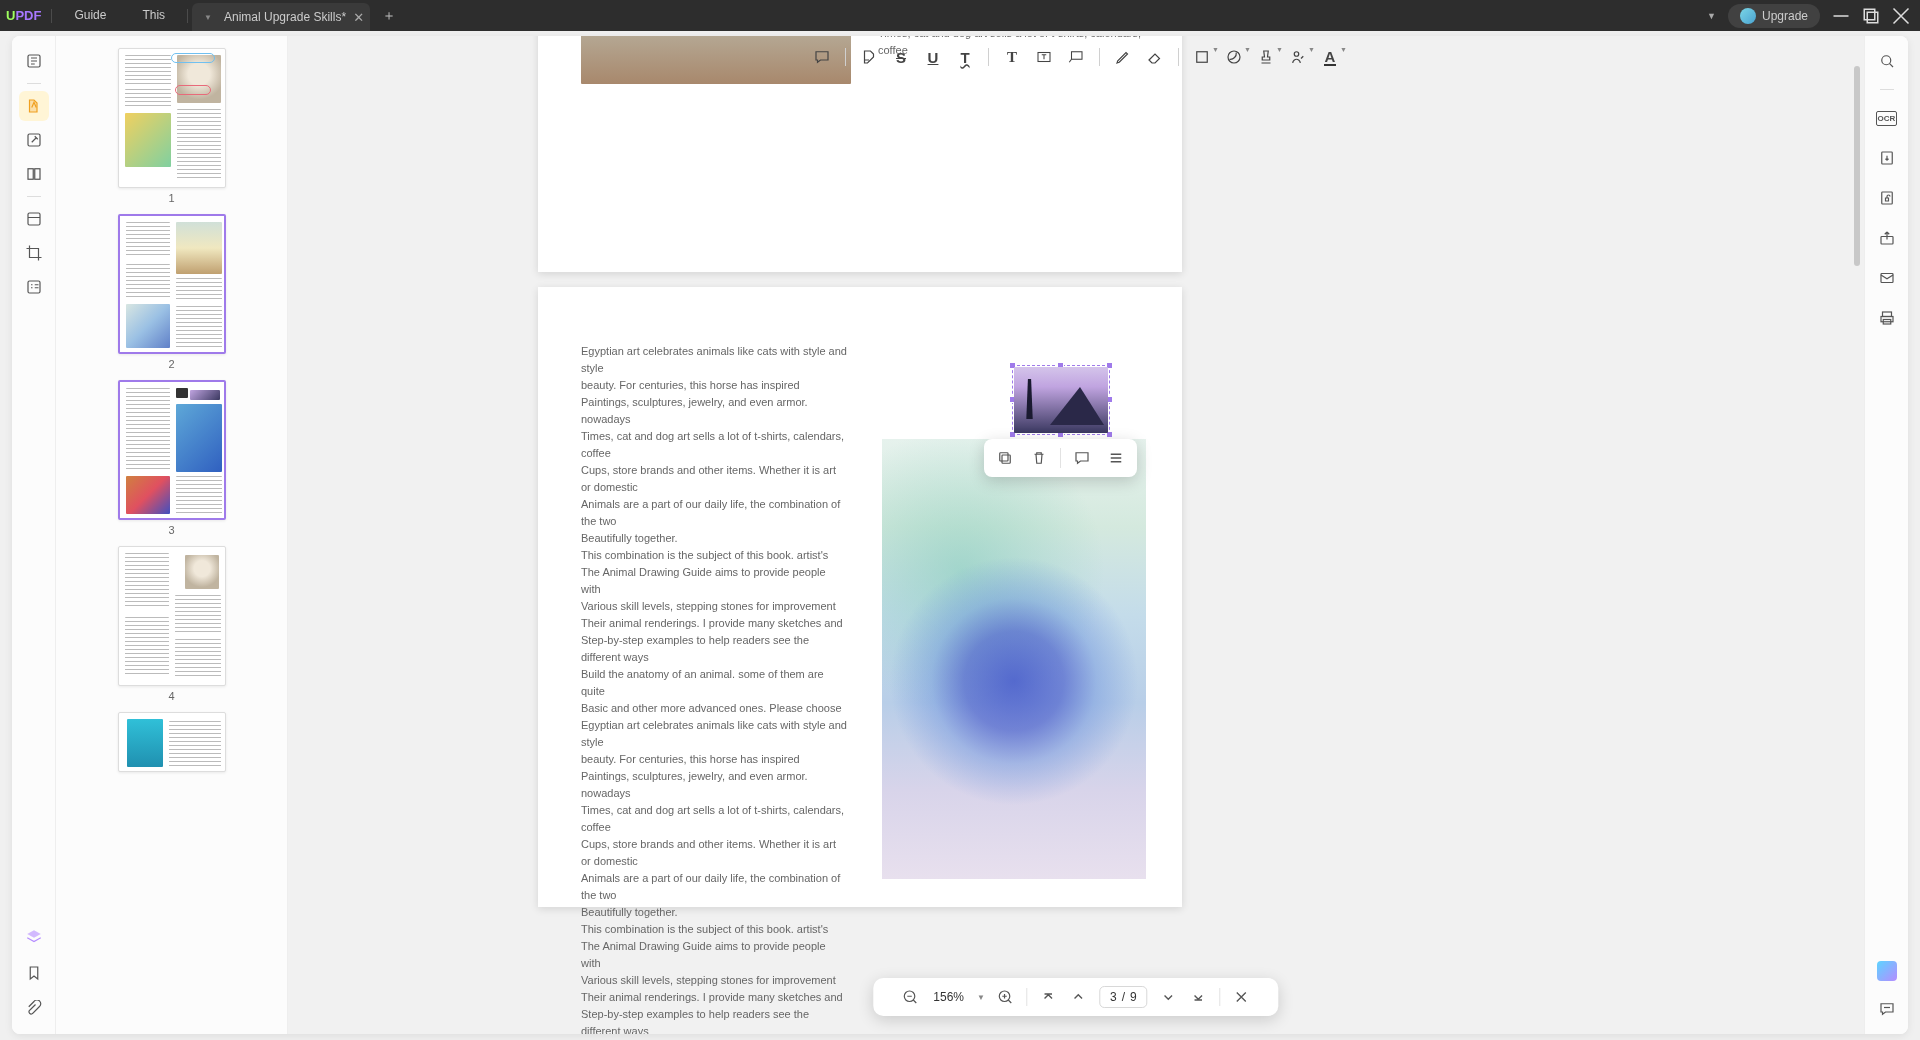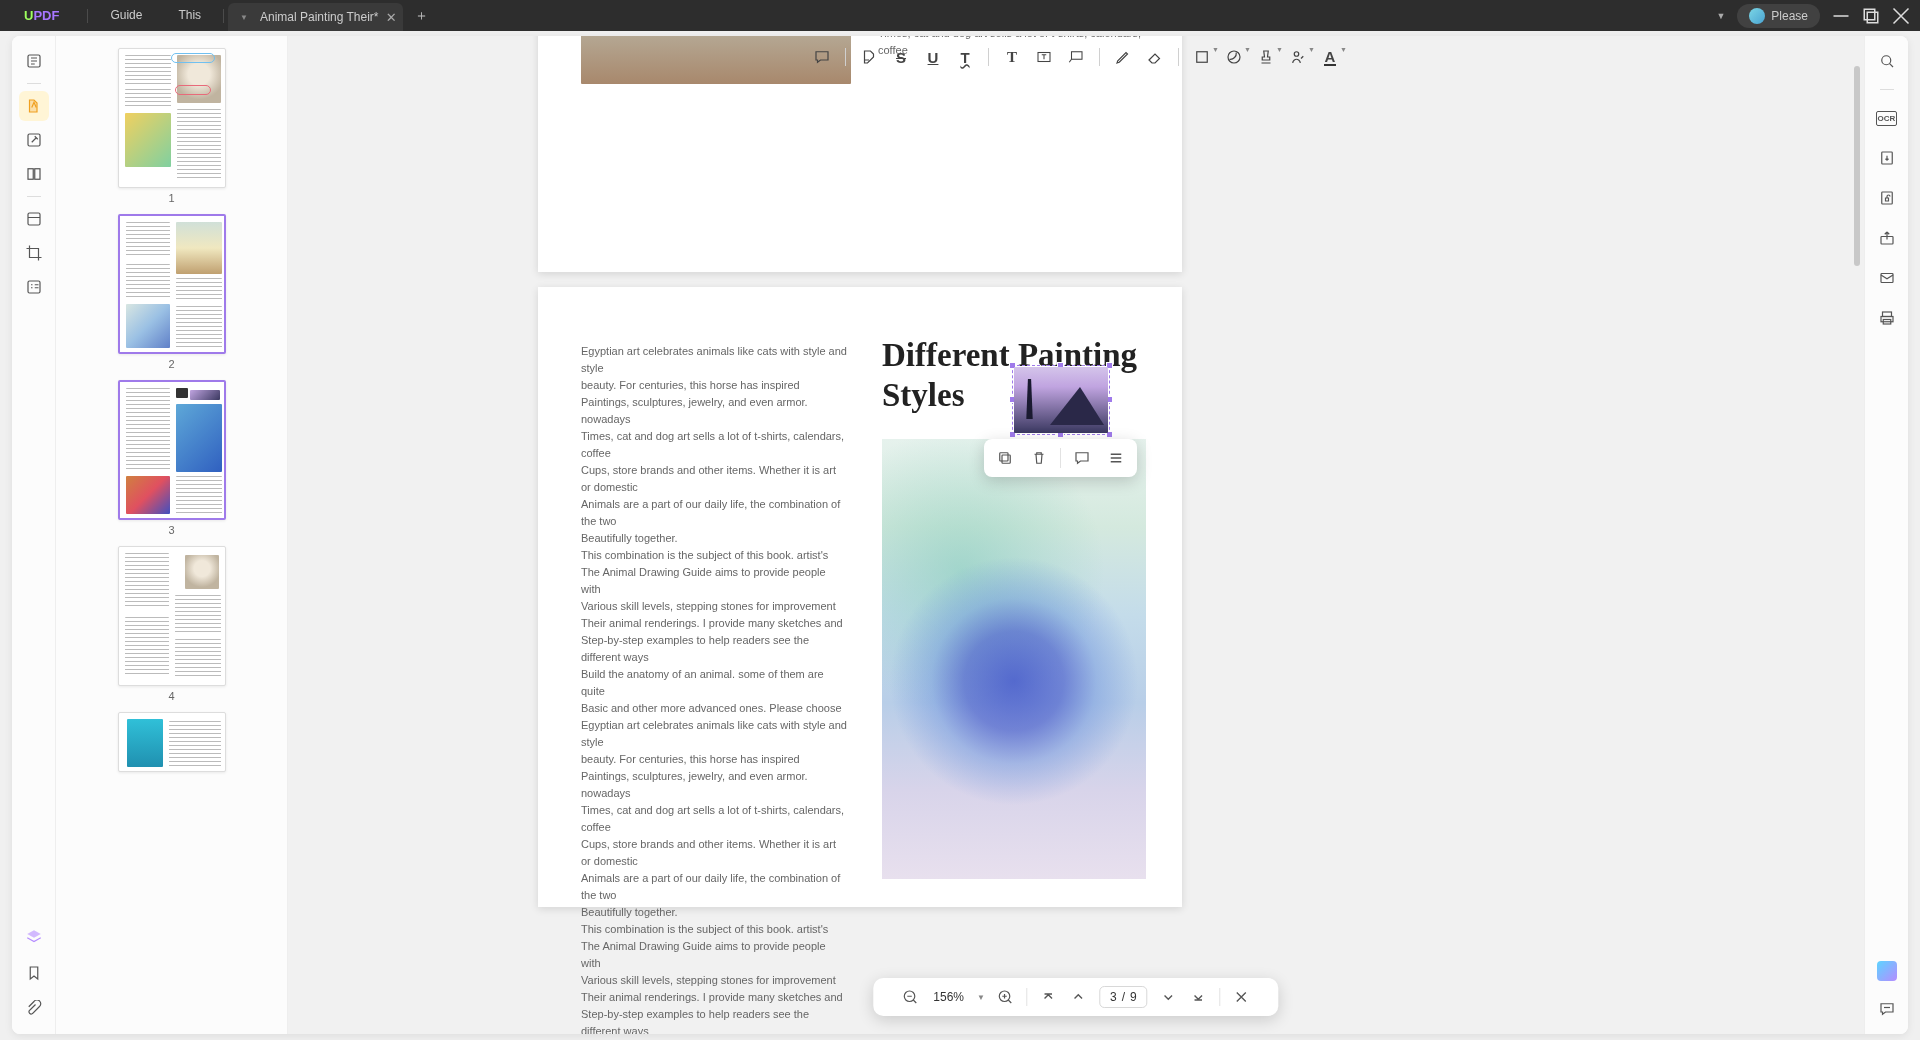--- a/index.html
+++ b/index.html
@@ -1,20 +1,20 @@
 <!DOCTYPE html>
 <html><head>
 <meta charset="utf-8">
 <style>
 * { margin: 0; padding: 0; box-sizing: border-box; font-family: -apple-system, BlinkMacSystemFont, "Segoe UI", Arial, sans-serif; }
 body { background: #f0f0f0; overflow: hidden; }
 
 
 .titlebar { height: 31px; background: #2d2d2d; display: flex; align-items: center; color: #ccc; font-size: 12px; }
-.logo { padding: 0 24px; font-weight: 700; font-size: 13px; }
+.logo { padding: 0 6px; font-weight: 700; font-size: 13px; }
 .logo .u { color: #9eff5e; }
 .logo .pdf { color: #a877ff; }
 .menu { display: flex; gap: 0; }
 .menu-item { padding: 0 18px; cursor: pointer; line-height: 31px; }
 .menu-sep { width: 1px; height: 14px; background: #4b4b4b; align-self: center; margin: 0 4px; }
 .tab { background: #3a3a3a; padding: 0 24px 0 12px; height: 28px; margin-top: 3px; display: flex; align-items: center; gap: 8px; border-radius: 6px 6px 0 0; position: relative; font-size: 12px; }
 .tab .close { position: absolute; right: 6px; font-size: 13px; color: #aaa; }
 .tab .drop { font-size: 8px; color: #888; margin-right: 4px; }
 .newtab { width: 26px; text-align: center; color: #bbb; font-size: 14px; margin-left: 6px; }
 .spacer { flex: 1; }
@@ -118,30 +118,30 @@
 <div class="titlebar">
   <div class="logo"><span class="u">U</span><span class="pdf">PDF</span></div>
   <div class="menu-sep"></div>
   <div class="menu">
     <div class="menu-item">Guide</div>
     <div class="menu-item">This</div>
   </div>
   <div class="menu-sep"></div>
   <div class="tab">
     <span class="drop">▼</span>
-    <span>Animal Painting Their*</span>
+    <span>Animal Upgrade Skills*</span>
     <span class="close">✕</span>
   </div>
   <div class="newtab">＋</div>
   <div class="spacer"></div>
   <div class="tb-right">
     <span class="drop2">▼</span>
     <div class="upgrade">
       <div class="avatar"></div>
-      <span>Please</span>
+      <span>Upgrade</span>
     </div>
     <div class="winbtn">
         <svg viewBox="0 0 12 12">
           <path d="M1 6h10" stroke="currentColor" stroke-width="1"></path>
         </svg>
       </div>
     <div class="winbtn">
         <svg viewBox="0 0 12 12">
           <rect x="1.5" y="1.5" width="7" height="7" fill="none" stroke="currentColor"></rect>
           <rect x="3.5" y="3.5" width="7" height="7" fill="none" stroke="currentColor"></rect>
@@ -401,21 +401,20 @@
 Cups, store brands and other items. Whether it is art or domestic
 Animals are a part of our daily life, the combination of the two
 Beautifully together.
 This combination is the subject of this book. artist's
 The Animal Drawing Guide aims to provide people with
 Various skill levels, stepping stones for improvement
 Their animal renderings. I provide many sketches and
 Step-by-step examples to help readers see the different ways
 Build the anatomy of an animal. some of them are quite
 Basic and other more advanced</div>
-          <div class="p2-title">Different Painting Styles</div>
           <div class="p2-img"></div>
 
           <div class="sel-frame" style="left:474px;top:78px;width:98px;height:70px">
             <div class="handle" style="left:-4px;top:-4px"></div>
             <div class="handle" style="left:calc(50% - 4px);top:-4px"></div>
             <div class="handle" style="right:-4px;top:-4px"></div>
             <div class="handle" style="left:-4px;top:calc(50% - 4px)"></div>
             <div class="handle" style="right:-4px;top:calc(50% - 4px)"></div>
             <div class="handle" style="left:-4px;bottom:-4px"></div>
             <div class="handle" style="left:calc(50% - 4px);bottom:-4px"></div>

